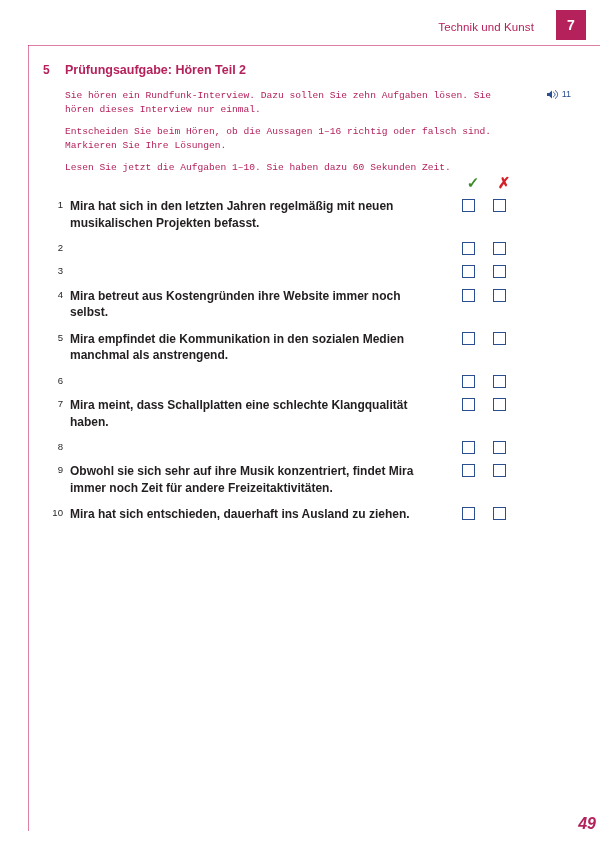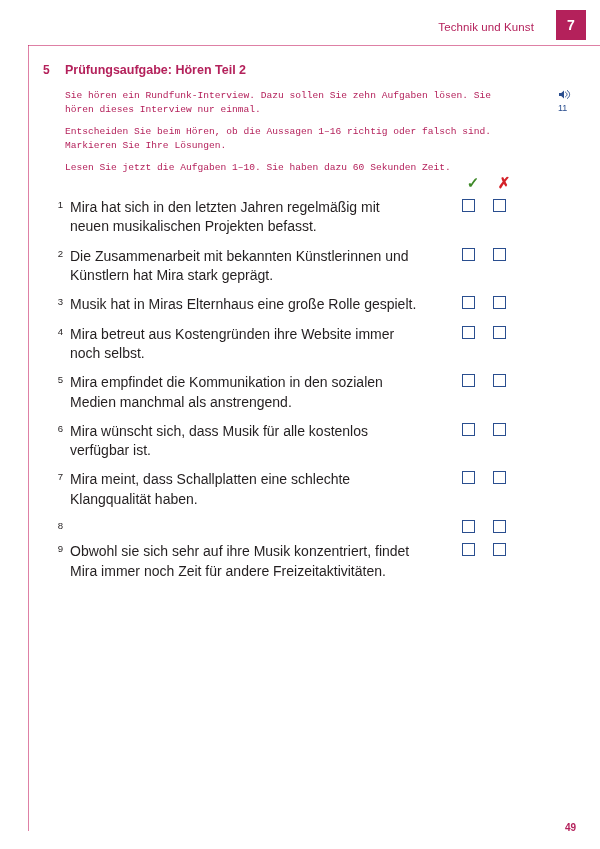--- a/index.html
+++ b/index.html
@@ -109,21 +109,20 @@
   
   .audio-marker {
     position: absolute;
     right: -8px;
     top: 26px;
     display: flex;
     align-items: flex-start;
     gap: 3px;
     color: #2a4e8f;
     font-size: 9px;
-    flex-direction: column;
   }
   .audio-marker .track {
     font-size: 9px;
     color: #2a4e8f;
   }
   .speaker-icon svg { display: block; }
 
   
   .columns-head {
     position: absolute;
@@ -160,25 +159,26 @@
   .stmt-num {
     width: 20px;
     text-align: right;
     font-size: 9.6px;
     line-height: 1.38;
     padding-right: 7px;
     flex: 0 0 auto;
     color: #231f20;
   }
   .stmt-text {
-    font-size: 14px;
+    font-size: 12px;
     line-height: 1.38;
     width: 352px;
     flex: 0 0 auto;
     color: #231f20;
+    font-weight: bold;
   }
   .boxes {
     position: absolute;
     left: 419px;
     top: 1px;
     width: 105px;
   }
   .chk {
     position: absolute;
     top: 0;
@@ -189,25 +189,26 @@
     box-sizing: border-box;
   }
   .chk.right { left: 0; }
   .chk.wrong { left: 31px; }
 
   
 
   
   .footer-page {
     position: absolute;
-    right: 24px;
+    right: 4px;
     bottom: 16px;
-    font-size: 10px;
-    font-weight: bold;
-    color: #b4215b;
+    font-size: 16px;
+    font-weight: bold;
+    color: #b4215b;
+    font-style: italic;
   }
 </style>
 </head>
 <body>
 
 <div class="page-header">
   <div class="header-title">Technik und Kunst</div>
   <div class="page-number-box">7</div>
   <div class="header-rule"></div>
 </div>
@@ -249,30 +250,28 @@
       <span class="stmt-num">1</span>
       <span class="stmt-text">Mira hat sich in den letzten Jahren regelmäßig mit neuen musikalischen Projekten befasst.</span>
       <span class="boxes">
         <span class="chk right"></span>
         <span class="chk wrong"></span>
       </span>
     </div>
 
     <div class="stmt">
       <span class="stmt-num">2</span>
-      <span class="stmt-text">Die Zusammenarbeit mit bekannten Künstlerinnen und Künstlern hat Mira stark geprägt.</span>
       <span class="boxes">
         <span class="chk right"></span>
         <span class="chk wrong"></span>
       </span>
     </div>
 
     <div class="stmt">
       <span class="stmt-num">3</span>
-      <span class="stmt-text">Musik hat in Miras Elternhaus eine große Rolle gespielt.</span>
       <span class="boxes">
         <span class="chk right"></span>
         <span class="chk wrong"></span>
       </span>
     </div>
 
     <div class="stmt">
       <span class="stmt-num">4</span>
       <span class="stmt-text">Mira betreut aus Kostengründen ihre Website immer noch selbst.</span>
       <span class="boxes">
@@ -285,21 +284,20 @@
       <span class="stmt-num">5</span>
       <span class="stmt-text">Mira empfindet die Kommunikation in den sozialen Medien manchmal als anstrengend.</span>
       <span class="boxes">
         <span class="chk right"></span>
         <span class="chk wrong"></span>
       </span>
     </div>
 
     <div class="stmt">
       <span class="stmt-num">6</span>
-      <span class="stmt-text">Mira wünscht sich, dass Musik für alle kostenlos verfügbar ist.</span>
       <span class="boxes">
         <span class="chk right"></span>
         <span class="chk wrong"></span>
       </span>
     </div>
 
     <div class="stmt">
       <span class="stmt-num">7</span>
       <span class="stmt-text">Mira meint, dass Schallplatten eine schlechte Klangqualität haben.</span>
       <span class="boxes">
@@ -318,17 +316,25 @@
 
     <div class="stmt">
       <span class="stmt-num">9</span>
       <span class="stmt-text">Obwohl sie sich sehr auf ihre Musik konzentriert, findet Mira immer noch Zeit für andere Freizeitaktivitäten.</span>
       <span class="boxes">
         <span class="chk right"></span>
         <span class="chk wrong"></span>
       </span>
     </div>
 
+    <div class="stmt">
+      <span class="stmt-num">10</span>
+      <span class="stmt-text">Mira hat sich entschieden, dauerhaft ins Ausland zu ziehen.</span>
+      <span class="boxes">
+        <span class="chk right"></span>
+        <span class="chk wrong"></span>
+      </span>
+    </div>
 
   </div>
 </div>
 
 <div class="footer-page">49</div>
 
 </body></html>

